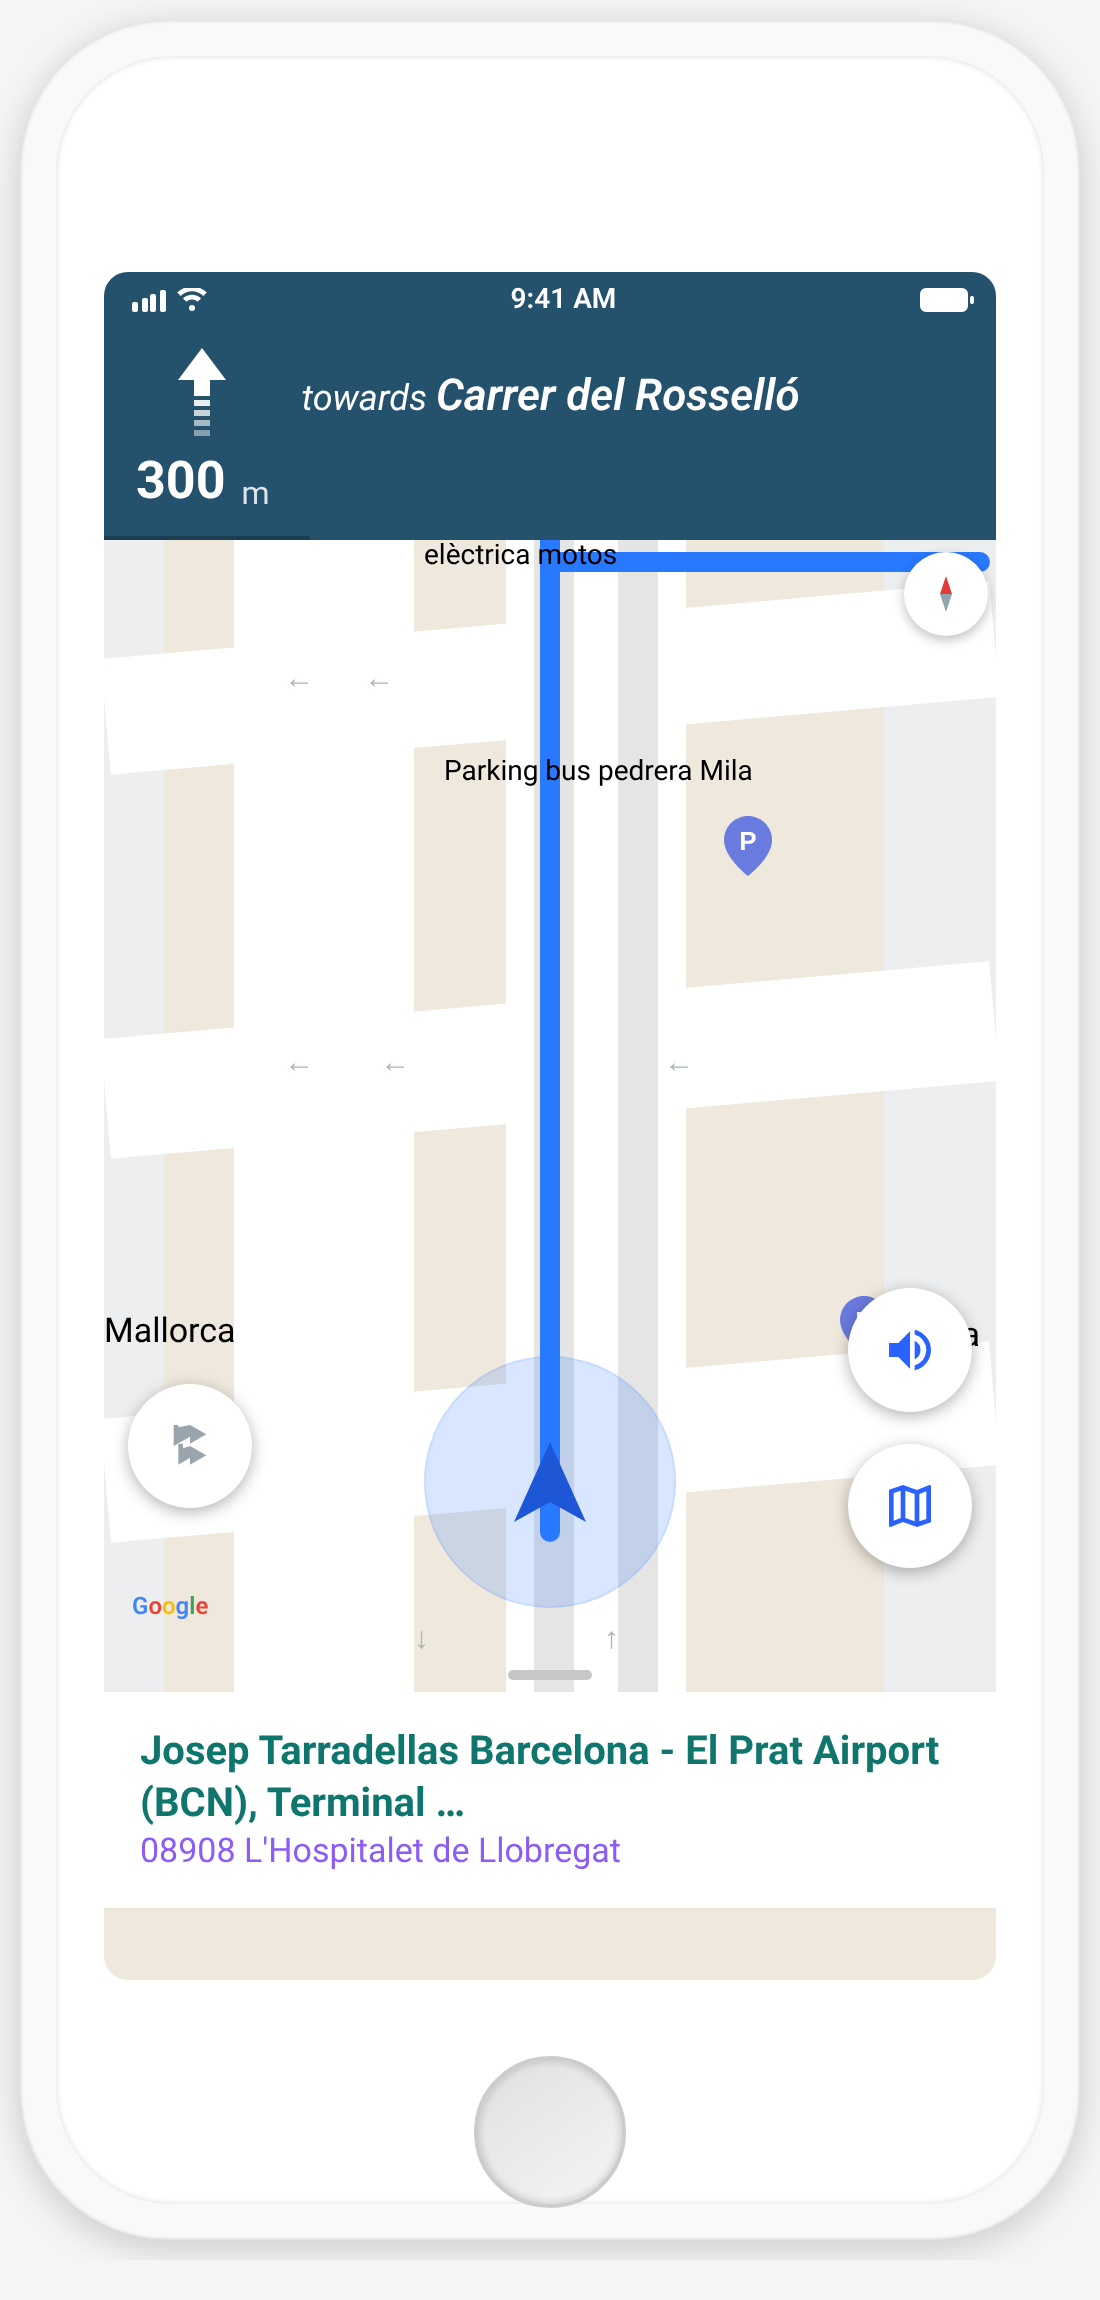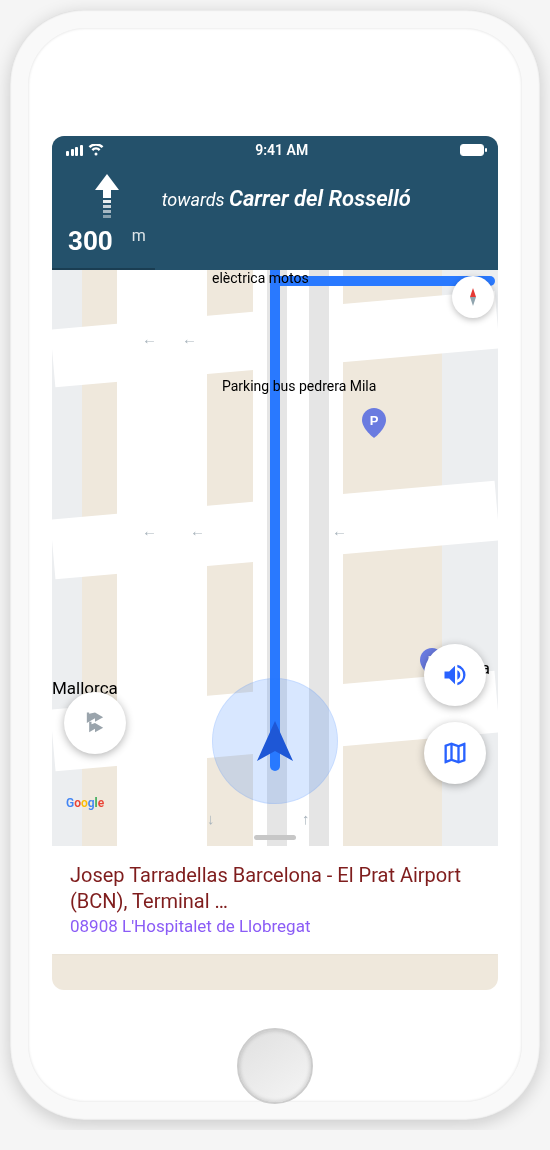--- a/index.html
+++ b/index.html
@@ -74,21 +74,21 @@
   .battery::after { content:''; position:absolute; right:-4px; top:3px; width:2px; height:4px; background:white; border-radius:1px; }
   .battery-fill { height:100%; width:100%; background:white; border-radius:1px; }
 
   
   .nav-banner {
     background: #24516b; color: white; padding: 10px 16px 14px;
     display: flex; gap: 16px;
   }
   .nav-arrow-col { display:flex; flex-direction:column; align-items:center; gap:4px; }
   .nav-arrow { width:28px; height:48px; }
-  .nav-dist { display:flex; align-items:flex-start; gap:19px; }
+  .nav-dist { display:flex; align-items:flex-end; gap:8px; }
   .nav-dist-num { font-size:26px; font-weight:700; }
   .nav-dist-unit { font-size:16px; opacity:0.85; }
   .nav-text-col { flex:1; min-width:0; }
   .nav-street { font-size:30px; font-weight:700; line-height:1.15; }
   .nav-towards { font-size:18px; margin-top:12px;font-style:italic; }
   .nav-towards-label { font-size:18px; }
   .nav-towards-dest { font-size:22px; font-weight:600; }
 
   
   .then-chip {
@@ -155,21 +155,21 @@
   .sheet-handle {
     position:absolute; bottom:6px; left:50%; transform:translateX(-50%);
     width:42px; height:5px; background:#c7c7c7; border-radius:3px;
   }
 
   
   .dest-card {
     background:white; padding:16px 18px 18px;
     box-shadow:0 -1px 3px rgba(0,0,0,0.1);
   }
-  .dest-title { font-size:20px; font-weight:400; color:#7f1d1d; line-height:1.3; }
+  .dest-title { font-size:20px; font-weight:700; color:#0f766e; line-height:1.3; }
   .dest-addr { font-size:17px; color:#8b5cf6; margin-top:2px; }
   .dest-meta { font-size:17px; font-weight:600; color:#1a1a1a; margin-top:10px; }
 </style>
 </head>
 <body>
 
 <div class="phone">
   <div class="sensor"></div>
   <div class="camera-top"></div>
   <div class="speaker"></div>
@@ -236,21 +236,21 @@
         <div class="road" style="left:0;right:0;top:420px;height:62px;transform:rotate(-5deg);"></div>
 
         <div class="road-line" style="top:0;bottom:0;left:calc(45% + 14px);width:20px;background:#e5e5e5;"></div>
         <div class="road-line" style="top:0;bottom:0;left:calc(45% + 56px);width:20px;background:#e5e5e5;"></div>
 
         <div class="route-top"></div>
         <div class="route-main"></div>
 
         <div class="map-label" style="top:0px;left:160px;">elèctrica motos</div>
         <div class="map-label" style="top:108px;left:142px;margin-left:28px;">Parking bus pedrera Mila</div>
-        <div class="map-label" style="top:408px;left:0px;font-size:17px;">Mallorca</div>
+        <div class="map-label" style="top:386px;left:0px;font-size:17px;">Mallorca</div>
         <div class="map-label" style="top:388px;right:8px;font-size:17px;">Pa</div>
 
         <div class="parking-pin" style="top:138px;left:310px;">
           <svg viewBox="0 0 24 30">
               <path fill="#6a7be0" d="M12 0C5.4 0 0 5.4 0 12c0 9 12 18 12 18s12-9 12-18C24 5.4 18.6 0 12 0z"></path>
               <text x="12" y="17" text-anchor="middle" fill="white" font-size="13" font-weight="700" font-family="sans-serif">P</text>
             </svg>
         </div>
         <div class="parking-pin" style="top:378px;right:54px;">
           <svg viewBox="0 0 24 30">

